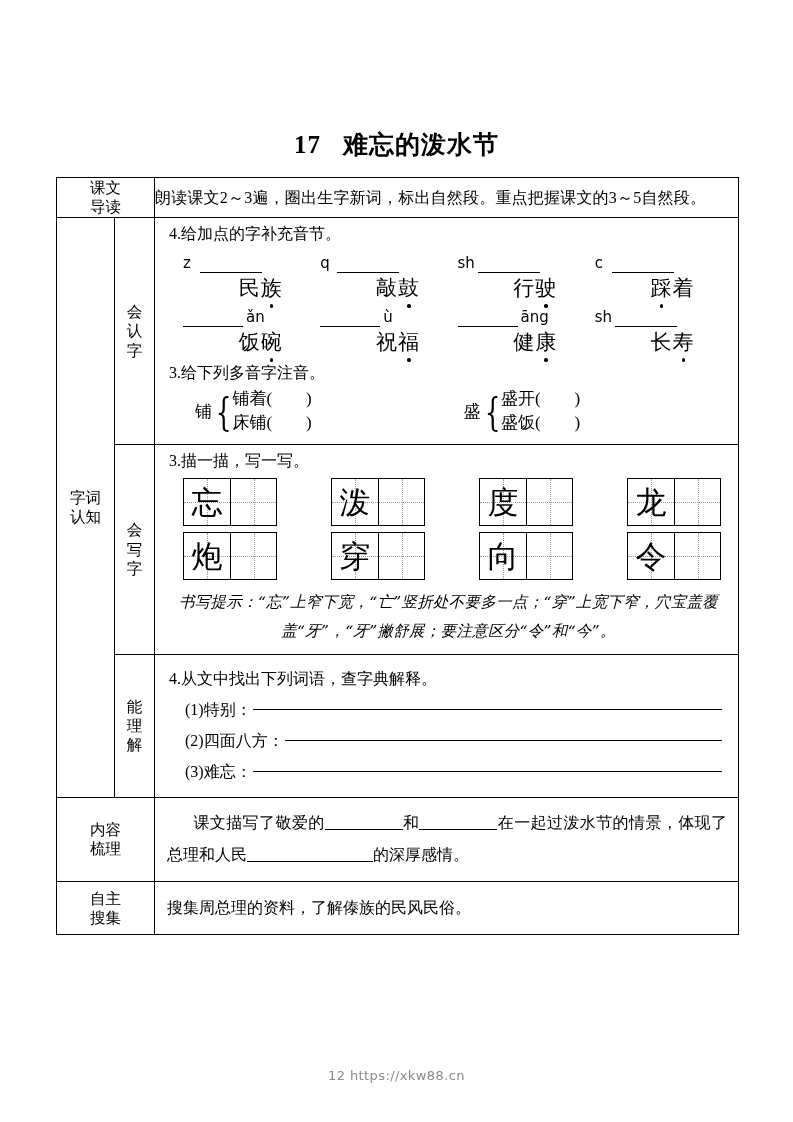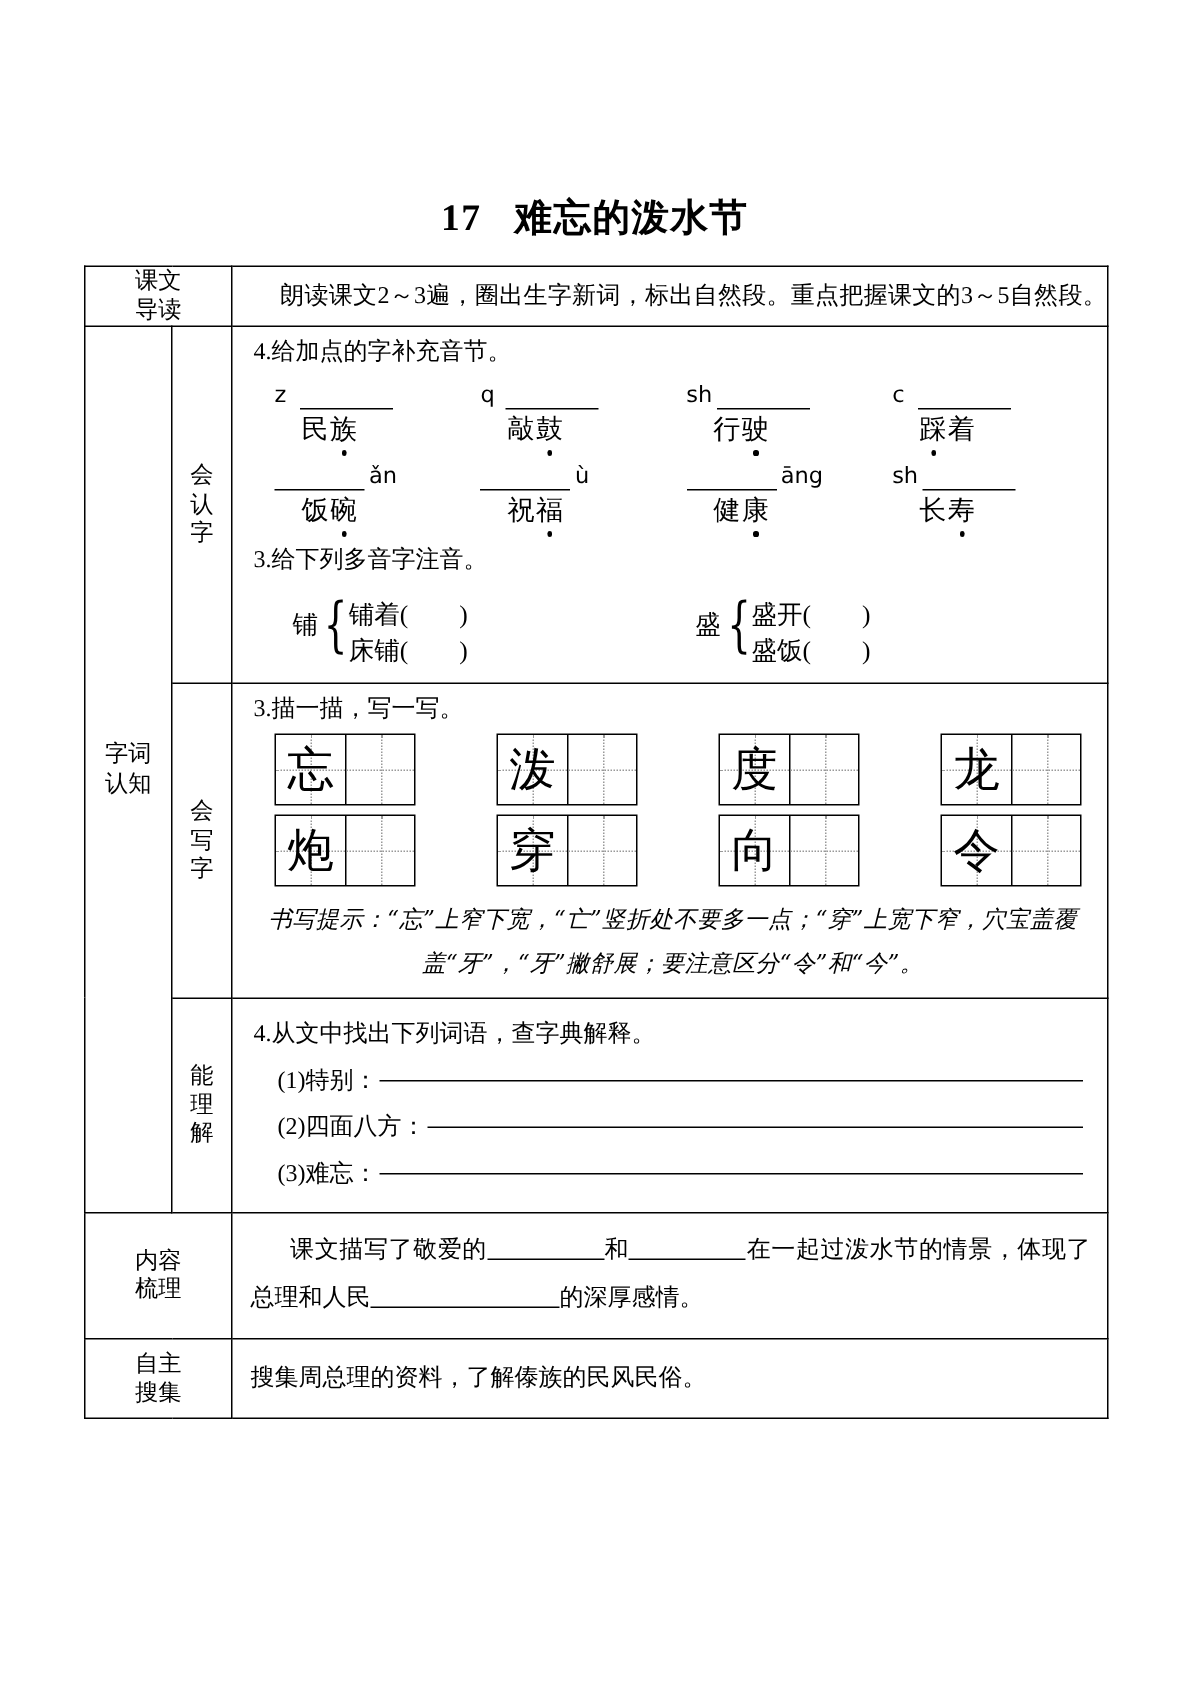--- a/index.html
+++ b/index.html
@@ -77,21 +77,20 @@
   .content {
     padding: 7px 10px 7px 11px;
     line-height: 1.85;
     font-size: 16px;
   }
 
   .lead-text {
     font-size: 16px;
     line-height: 1.95;
     letter-spacing: 0.2px;
-    text-align: right;
   }
 
   
   .pin-wrap {
     padding: 6px 6px 8px 14px;
   }
   .pin-title {
     font-size: 16px;
     margin-bottom: 2px;
   }
@@ -130,23 +129,24 @@
   .post {
     display: inline-block;
     font-family: "DejaVu Sans", sans-serif;
     font-size: 15px;
     padding-left: 3px;
     padding-bottom: 1px;
   }
   .pin-word {
     margin-top: 1px;
     padding-left: 18px;
-    font-size: 18px;
+    font-size: 21px;
     letter-spacing: 1px;
     position: relative;
+    text-align: center;
   }
   .pin-word .ch { position: relative; display: inline-block; }
   .pin-word .ch.dot::after {
     content: "";
     position: absolute;
     left: 50%;
     margin-left: -1.7px;
     bottom: -6px;
     width: 3.4px;
     height: 3.4px;
@@ -176,21 +176,20 @@
     font-family: "DejaVu Serif", serif;
     transform: scaleX(0.62);
     display: inline-block;
     margin: 0 -4px 0 -2px;
   }
   .poly-items {
     display: flex;
     flex-direction: column;
     font-size: 17px;
     line-height: 1.45;
-    margin-top: 11px;
   }
   .poly-items span { white-space: pre; }
 
   
   .write-title {
     font-size: 16px;
     padding: 6px 0 0 14px;
   }
   .grid-row {
     display: flex;
@@ -559,14 +558,15 @@
         <span class="stack">搜集</span>
       </td>
       <td>
         <div class="collect">搜集周总理的资料，了解傣族的民风民俗。</div>
       </td>
     </tr>
 
   </tbody>
     </table>
 
+  <div class="footer">12 https://xkw88.cn</div>
 
 </div>
 
 </body></html>

